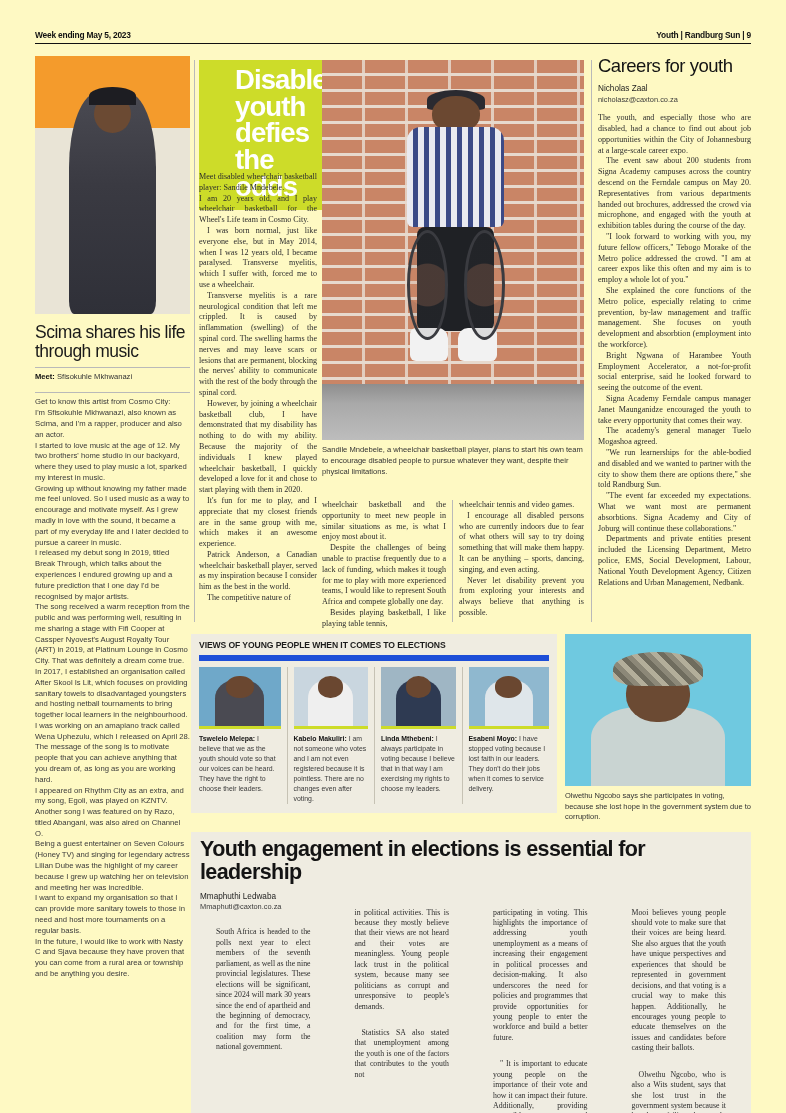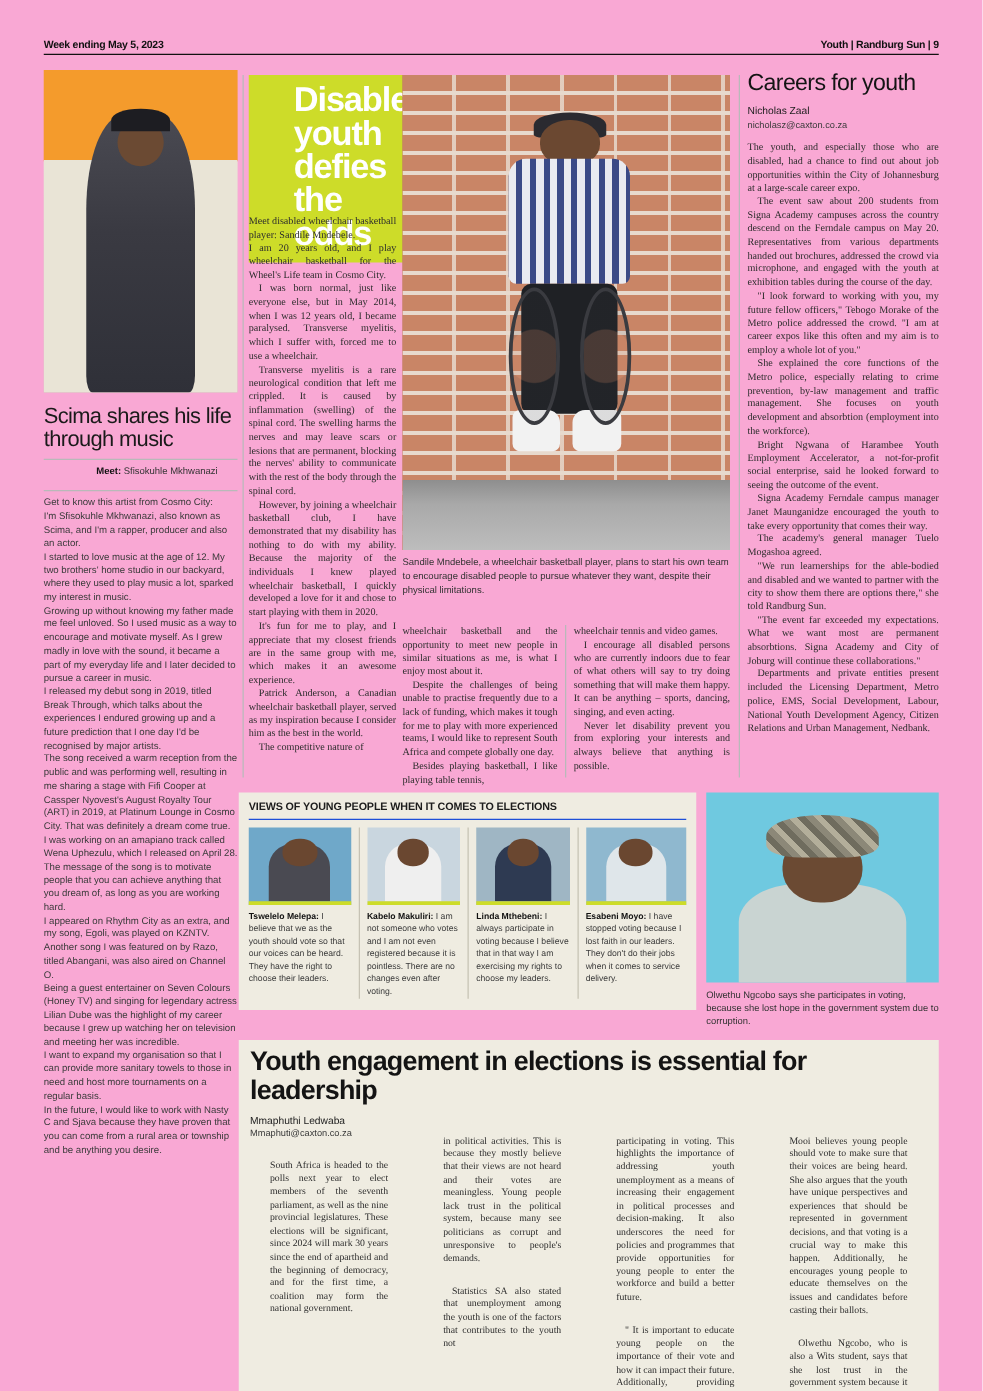--- a/index.html
+++ b/index.html
@@ -6,21 +6,21 @@
   html, body {
     width: 786px;
     height: 1113px;
     background: #ffffff;
     font-family: "Liberation Sans", sans-serif;
   }
   .page {
     position: relative;
     width: 786px;
     height: 1113px;
-    background: #f9a8d4;
+    background: #fef9c3;
     padding: 0;
     overflow: hidden;
   }
 
   
   .masthead {
     position: absolute;
     left: 35px; top: 30px;
     width: 716px;
     display: flex;
@@ -96,21 +96,21 @@
   .rule-thin {
     border-top: 1px solid #b9b9b9;
     margin: 7px 0 4px 0;
   }
   .meet-line {
     font-size: 7.6px;
     color: #333;
     font-family: "Liberation Sans", sans-serif;
     padding-bottom: 4px;
   }
-  .meet-line b { color:#111;margin-left:42px; }
+  .meet-line b { color:#111; }
 
   .body-sans {
     font-size: 7.7px;
     line-height: 1.40;
     color: #3a3a3a;
     font-family: "Liberation Sans", sans-serif;
     text-align: left;
   }
   .body-sans p { margin-bottom: 0; }
 
@@ -238,21 +238,21 @@
     width: 366px;
     background: #efece1;
     padding: 6px 8px 9px 8px;
   }
   .vox-title {
     font-size: 8.6px;
     font-weight: bold;
     letter-spacing: -0.1px;
     color: #1c1c1c;
     padding-bottom: 5px;
-    border-bottom: 1px solid #1d4ed8;
+    border-bottom: 6px solid #1d4ed8;
     margin-bottom: 6px;
     font-family:"Liberation Sans", sans-serif;
   }
   .vox-grid {
     display: flex;
     gap: 0;
   }
   .vox-item {
     width: 25%;
     padding: 0 6px;
@@ -370,20 +370,21 @@
     </div>
     <div class="rule-thin"></div>
 
     <div class="body-sans">
       <p>Get to know this artist from Cosmo City:</p>
       <p>I'm Sfisokuhle Mkhwanazi, also known as Scima, and I'm a rapper, producer and also an actor.</p>
       <p>I started to love music at the age of 12. My two brothers' home studio in our backyard, where they used to play music a lot, sparked my interest in music.</p>
       <p>Growing up without knowing my father made me feel unloved. So I used music as a way to encourage and motivate myself. As I grew madly in love with the sound, it became a part of my everyday life and I later decided to pursue a career in music.</p>
       <p>I released my debut song in 2019, titled Break Through, which talks about the experiences I endured growing up and a future prediction that I one day I'd be recognised by major artists.</p>
       <p>The song received a warm reception from the public and was performing well, resulting in me sharing a stage with Fifi Cooper at Cassper Nyovest's August Royalty Tour (ART) in 2019, at Platinum Lounge in Cosmo City. That was definitely a dream come true.</p>
+      <p>In 2017, I established an organisation called After Skool Is Lit, which focuses on providing sanitary towels to disadvantaged youngsters and hosting netball tournaments to bring together local learners in the neighbourhood.</p>
       <p>I was working on an amapiano track called Wena Uphezulu, which I released on April 28. The message of the song is to motivate people that you can achieve anything that you dream of, as long as you are working hard.</p>
       <p>I appeared on Rhythm City as an extra, and my song, Egoli, was played on KZNTV. Another song I was featured on by Razo, titled Abangani, was also aired on Channel O.</p>
       <p>Being a guest entertainer on Seven Colours (Honey TV) and singing for legendary actress Lilian Dube was the highlight of my career because I grew up watching her on television and meeting her was incredible.</p>
       <p>I want to expand my organisation so that I can provide more sanitary towels to those in need and host more tournaments on a regular basis.</p>
       <p>In the future, I would like to work with Nasty C and Sjava because they have proven that you can come from a rural area or township and be anything you desire.</p>
     </div>
   </div>
 
   <div class="headline-block">
     <h1>Disabled youth defies the odds</h1>

